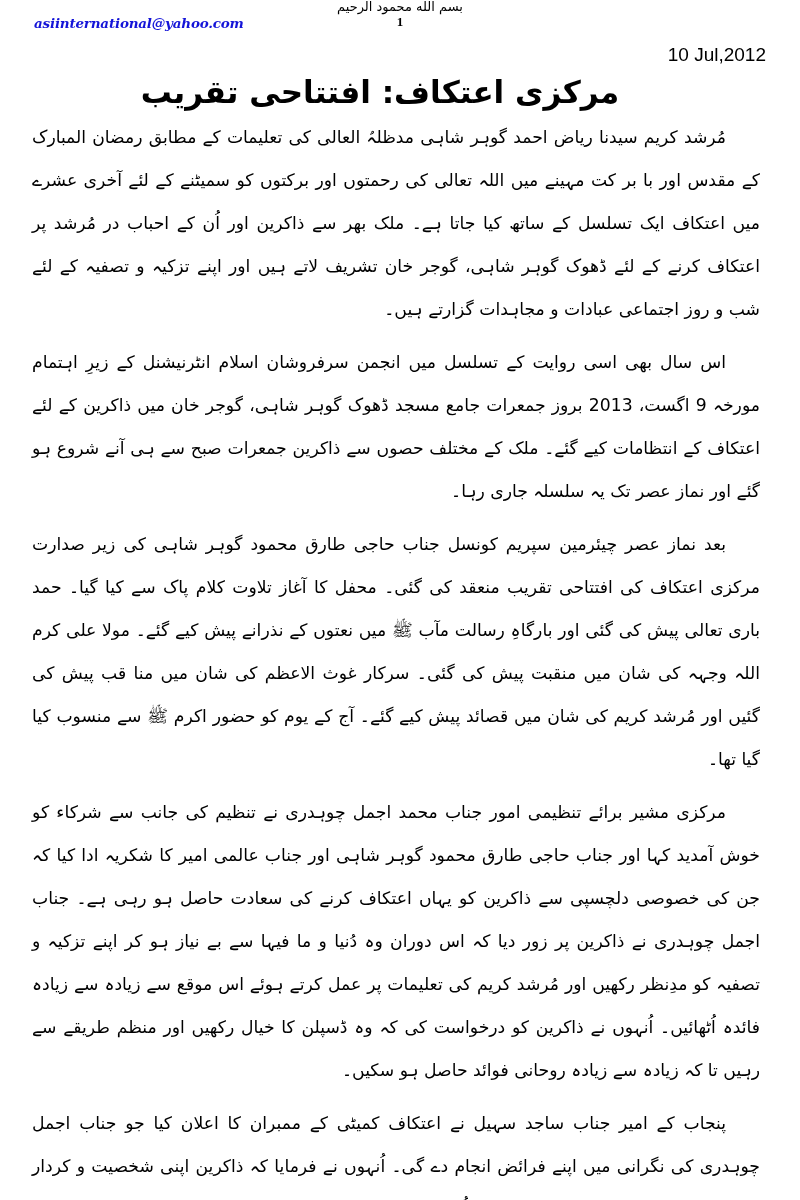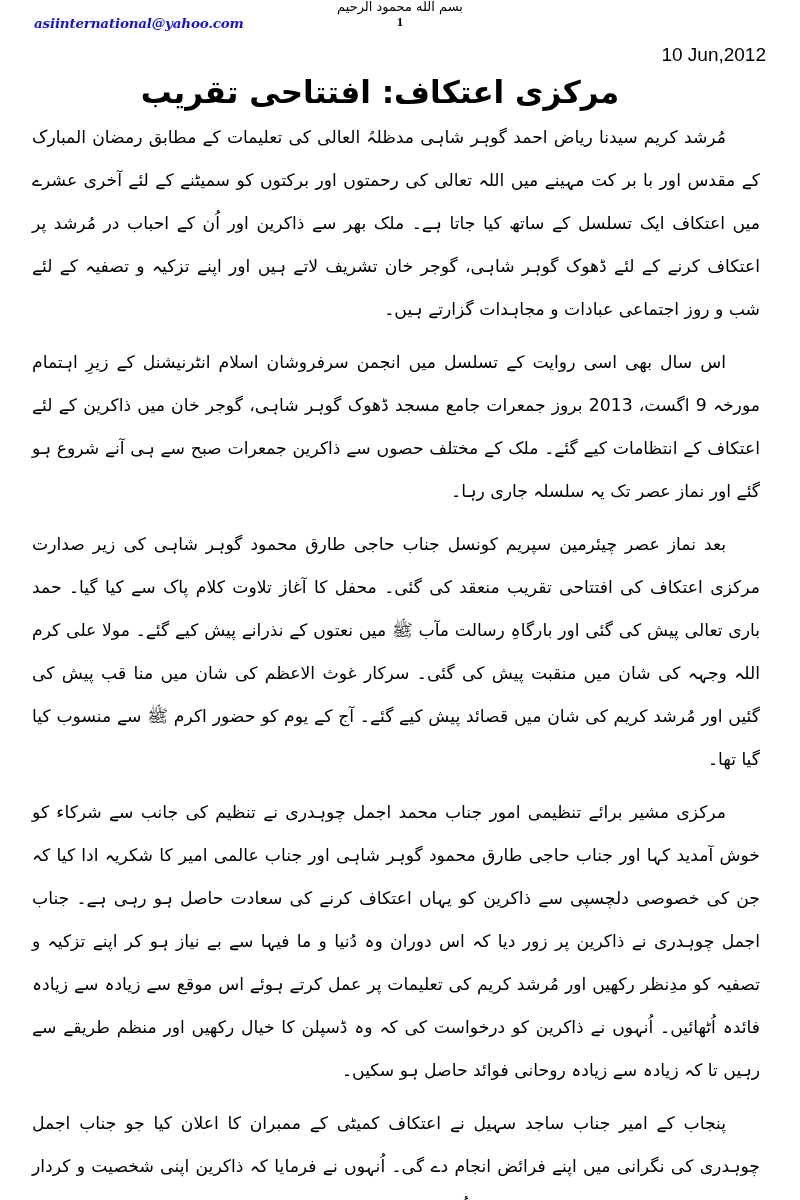--- a/index.html
+++ b/index.html
@@ -121,21 +121,21 @@
 
 <div class="page">
 
   <div class="page-header">
     <div class="hdr-email">asiinternational@yahoo.com</div>
     <div class="hdr-bismillah">بسم الله محمود الرحيم</div>
     <div class="hdr-pagenum">1</div>
   </div>
 
   <div class="title-row">
-    <div class="doc-date">10 Jun,2012</div>
+    <div class="doc-date">10 Jul,2012</div>
     <h1 class="doc-title">مرکزی اعتکاف: افتتاحی تقریب</h1>
   </div>
 
   <div class="article">
     <p>مُرشد کریم سیدنا ریاض احمد گوہر شاہی مدظلہُ العالی کی تعلیمات کے مطابق رمضان المبارک کے مقدس اور با بر کت مہینے میں اللہ تعالی کی رحمتوں اور برکتوں کو سمیٹنے کے لئے آخری عشرے میں اعتکاف ایک تسلسل کے ساتھ کیا جاتا ہے۔ ملک بھر سے ذاکرین اور اُن کے احباب در مُرشد پر اعتکاف کرنے کے لئے ڈھوک گوہر شاہی، گوجر خان تشریف لاتے ہیں اور اپنے تزکیہ و تصفیہ کے لئے شب و روز اجتماعی عبادات و مجاہدات گزارتے ہیں۔</p>
     <p>اس سال بھی اسی روایت کے تسلسل میں انجمن سرفروشان اسلام انٹرنیشنل کے زیرِ اہتمام مورخہ 9 اگست، 2013 بروز جمعرات جامع مسجد ڈھوک گوہر شاہی، گوجر خان میں ذاکرین کے لئے اعتکاف کے انتظامات کیے گئے۔ ملک کے مختلف حصوں سے ذاکرین جمعرات صبح سے ہی آنے شروع ہو گئے اور نماز عصر تک یہ سلسلہ جاری رہا۔</p>
     <p>بعد نماز عصر چیئرمین سپریم کونسل جناب حاجی طارق محمود گوہر شاہی کی زیر صدارت مرکزی اعتکاف کی افتتاحی تقریب منعقد کی گئی۔ محفل کا آغاز تلاوت کلام پاک سے کیا گیا۔ حمد باری تعالی پیش کی گئی اور بارگاہِ رسالت مآب ﷺ میں نعتوں کے نذرانے پیش کیے گئے۔ مولا علی کرم اللہ وجہہ کی شان میں منقبت پیش کی گئی۔ سرکار غوث الاعظم کی شان میں منا قب پیش کی گئیں اور مُرشد کریم کی شان میں قصائد پیش کیے گئے۔ آج کے یوم کو حضور اکرم ﷺ سے منسوب کیا گیا تھا۔</p>
     <p>مرکزی مشیر برائے تنظیمی امور جناب محمد اجمل چوہدری نے تنظیم کی جانب سے شرکاء کو خوش آمدید کہا اور جناب حاجی طارق محمود گوہر شاہی اور جناب عالمی امیر کا شکریہ ادا کیا کہ جن کی خصوصی دلچسپی سے ذاکرین کو یہاں اعتکاف کرنے کی سعادت حاصل ہو رہی ہے۔ جناب اجمل چوہدری نے ذاکرین پر زور دیا کہ اس دوران وہ دُنیا و ما فیہا سے بے نیاز ہو کر اپنے تزکیہ و تصفیہ کو مدِنظر رکھیں اور مُرشد کریم کی تعلیمات پر عمل کرتے ہوئے اس موقع سے زیادہ سے زیادہ فائدہ اُٹھائیں۔ اُنہوں نے ذاکرین کو درخواست کی کہ وہ ڈسپلن کا خیال رکھیں اور منظم طریقے سے رہیں تا کہ زیادہ سے زیادہ روحانی فوائد حاصل ہو سکیں۔</p>
     <p>پنجاب کے امیر جناب ساجد سہیل نے اعتکاف کمیٹی کے ممبران کا اعلان کیا جو جناب اجمل چوہدری کی نگرانی میں اپنے فرائض انجام دے گی۔ اُنہوں نے فرمایا کہ ذاکرین اپنی شخصیت و کردار کی تعمیر اور بہتری کو مدِنظر رکھیں۔ اُنہوں نے فرمایا کہ یہ موقع ہے کہ ہم اپنی سارے سال کی کوتاہیوں کا ازالہ کریں اور جب یہاں سے جائیں تو ہمیں اپنے اندر بہتری نظر آئے۔ محفل کے اختتام پر حلقہ ذکر منعقد کیا گیا۔ جناب حاجی طارق محمود گوہر شاہی نے دعائے خیر فرمائی۔</p>
 

